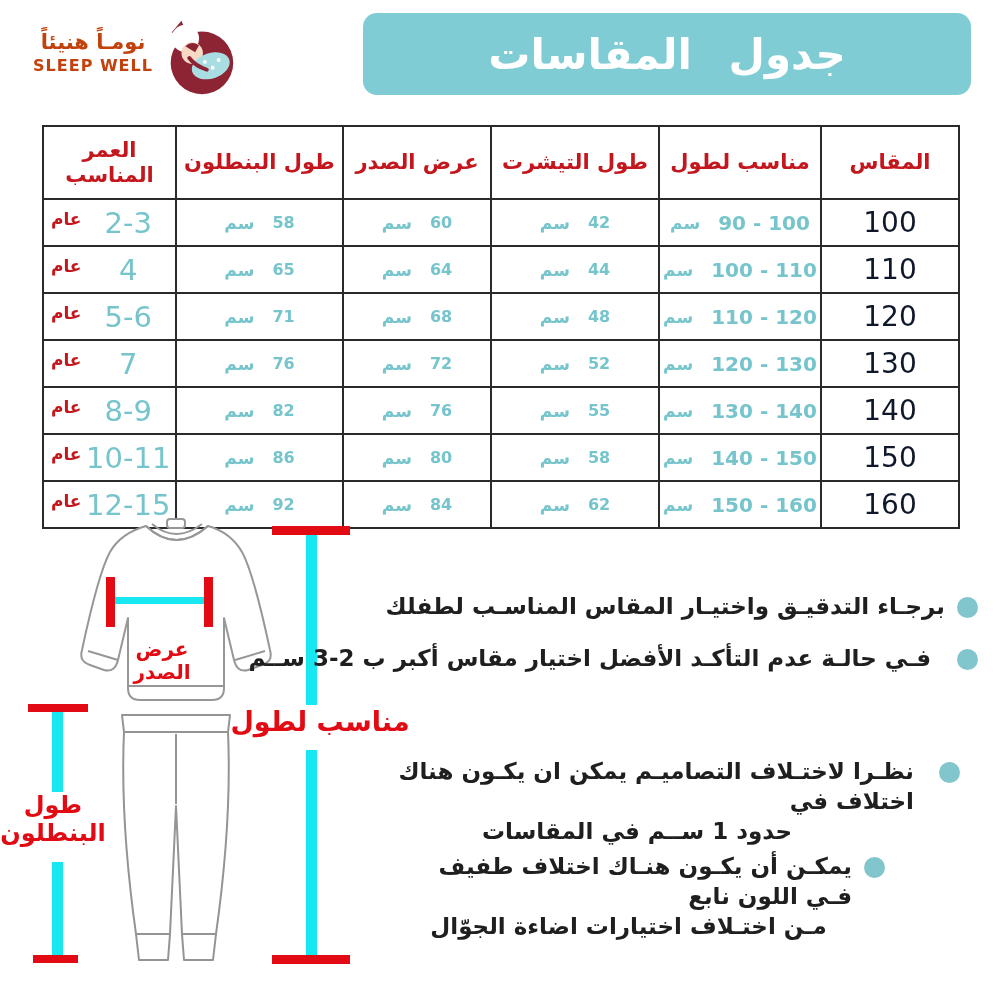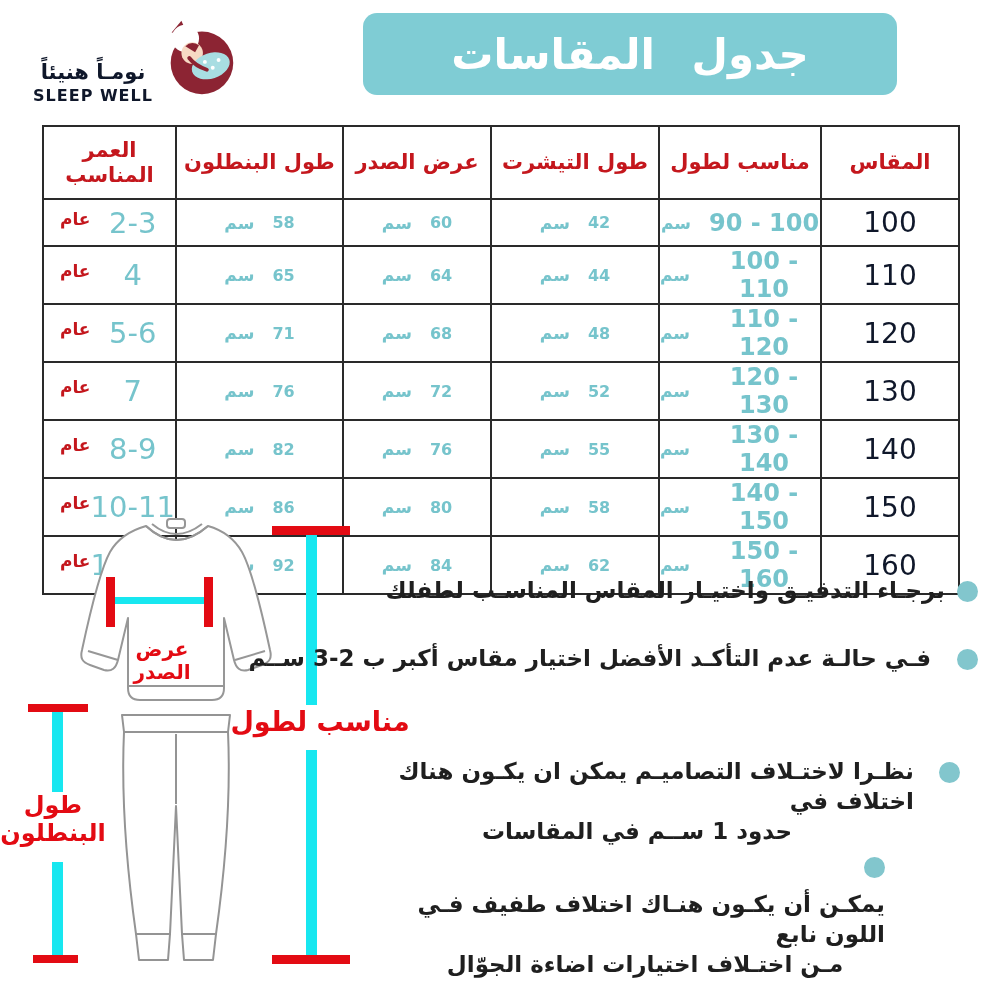--- a/index.html
+++ b/index.html
@@ -3,62 +3,62 @@
 <meta charset="utf-8">
 <style>
   html,body{margin:0;padding:0;}
   body{
     width:1000px;height:984px;position:relative;background:#ffffff;
     font-family:"DejaVu Sans","Liberation Sans",sans-serif;
     overflow:hidden;
   }
   
   .logo{position:absolute;left:28px;top:18px;width:215px;height:80px;}
-  .logo-text{position:absolute;left:0;top:12px;width:130px;text-align:center;color:#0f172a;margin-top:30px;}
+  .logo-text{position:absolute;left:0;top:12px;width:130px;text-align:center;color:#c2410c;}
   .logo-ar{font-size:21px;font-weight:bold;}
   .logo-en{font-size:16px;font-weight:bold;letter-spacing:1px;margin-top:2px;}
   .logo-art{position:absolute;left:128px;top:0;width:88px;height:80px;}
   
   .banner{
-    position:absolute;left:363px;top:13px;width:534px;height:82px;
+    position:absolute;left:363px;top:13px;width:608px;height:82px;
     background:#7fccd4;border-radius:14px;display:flex;align-items:center;justify-content:center;
   }
   .banner-text{color:#ffffff;font-size:42px;font-weight:bold;word-spacing:22px;}
   
   .size-table{
     position:absolute;left:42px;top:125px;width:916px;height:390px;
     border-collapse:collapse;table-layout:fixed;direction:rtl;
   }
   .size-table th,.size-table td{border:2px solid #2a2a2a;padding:0;text-align:center;vertical-align:middle;}
   .size-table th{height:71px;color:#c4171d;font-size:21px;font-weight:bold;line-height:1.15;}
   .size-table td{height:45px;}
   .size-val{color:#0f172a;font-size:28px;font-weight:normal;}
   .mcell{display:flex;direction:rtl;align-items:center;justify-content:center;gap:18px;}
   .val{color:#76c4cc;font-size:16px;font-weight:bold;direction:ltr;}
-  .range{font-size:24px;}
+  .range{font-size:20px;}
   .unit{color:#76c4cc;font-size:17px;font-weight:bold;}
   .age-cell{display:flex;direction:rtl;align-items:center;}
   .age-value{flex:1;text-align:center;color:#76c4cc;font-size:29px;font-weight:normal;direction:ltr;}
-  .age-unit{flex:0 0 auto;color:#c4171d;font-size:17px;font-weight:bold;padding-left:16px;align-self:flex-start;padding-top:3px;}
+  .age-unit{flex:0 0 auto;color:#c4171d;font-size:17px;font-weight:bold;padding-left:7px;align-self:flex-start;padding-top:3px;}
   
   .diagram{position:absolute;left:0;top:510px;width:430px;height:474px;}
   .diagram svg{position:absolute;left:0;top:0;}
   .dlabel{position:absolute;color:#e30b13;font-weight:bold;line-height:1.15;}
   .lbl-chest{left:110px;top:128px;width:104px;text-align:center;font-size:20px;}
   .lbl-height{left:230px;top:196px;width:180px;text-align:center;font-size:27px;}
   .lbl-pants{left:0px;top:282px;width:106px;text-align:center;font-size:24px;}
   
   .note{position:absolute;direction:rtl;display:flex;gap:12px;color:#1f1f1f;}
   .note-dot{flex:0 0 auto;width:21px;height:21px;border-radius:50%;background:#82c6cd;margin-top:5px;}
   .note-text{font-size:23px;font-weight:bold;text-align:right;line-height:1.3;}
   .note-line2{text-align:center;}
-  .note1{top:576px;right:22px;}
+  .note1{top:592px;right:22px;}
   .note2{top:644px;right:22px;gap:26px;}
   .note3{top:757px;right:40px;width:600px;gap:25px;}
-  .note4{top:852px;right:115px;width:480px;flex-direction:column;}
+  .note4{top:852px;right:115px;width:480px;}
 </style>
 </head>
 <body>
 
 <div class="logo">
   <div class="logo-text">
     <div class="logo-ar">نومـاً هنيئاً</div>
     <div class="logo-en">SLEEP WELL</div>
   </div>
   <svg class="logo-art" viewBox="0 0 90 80" width="88" height="80">

